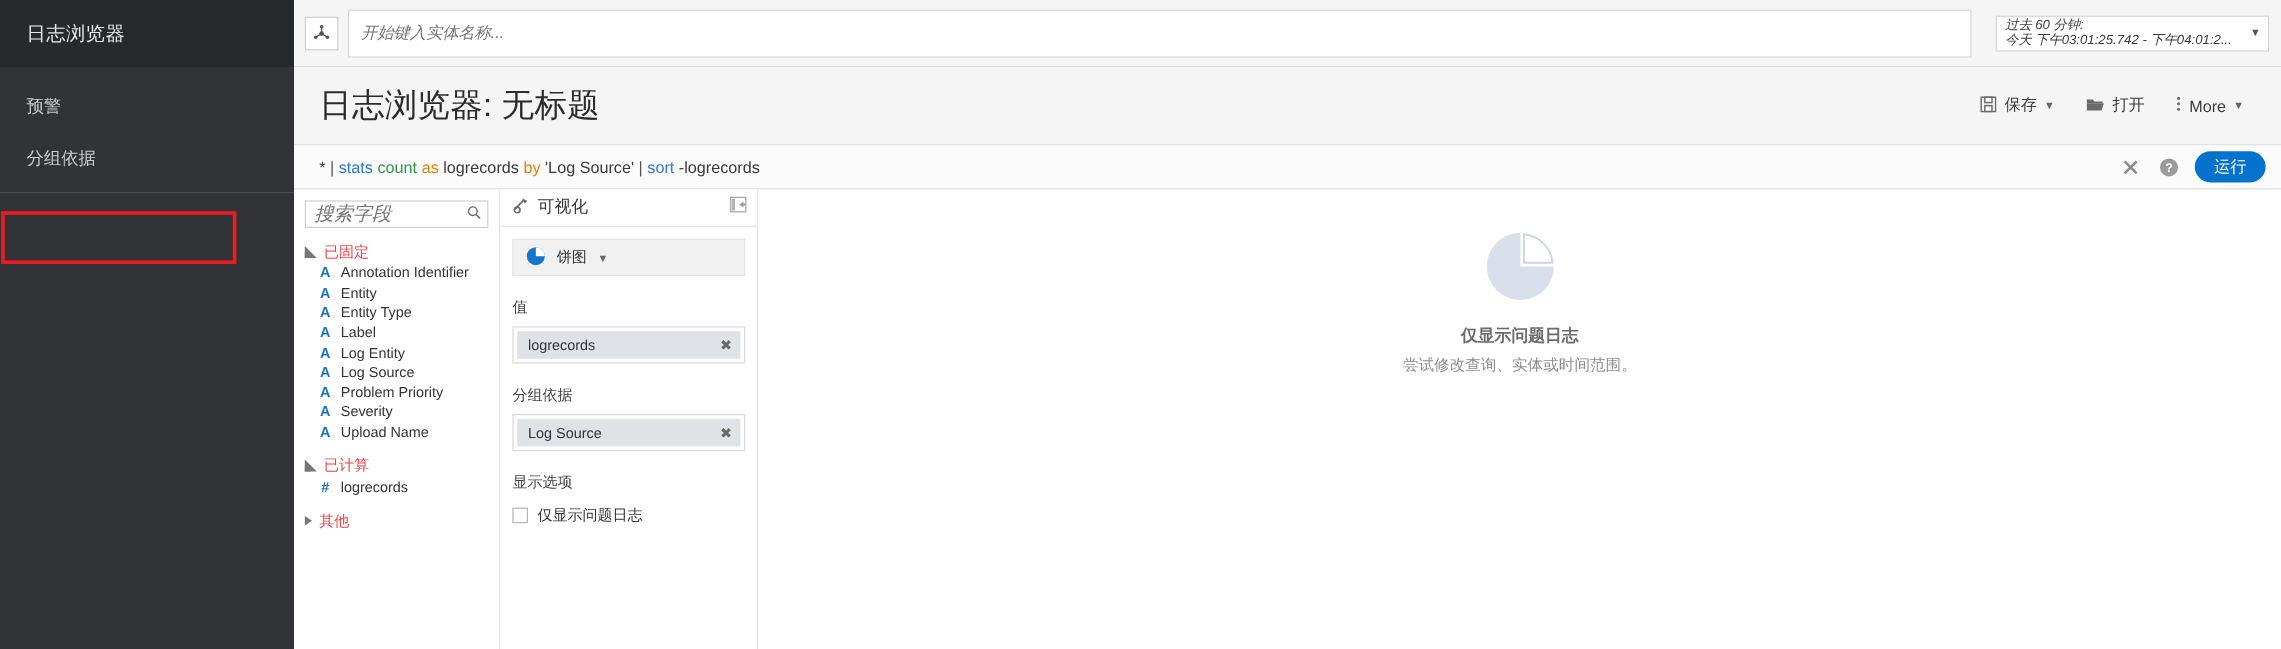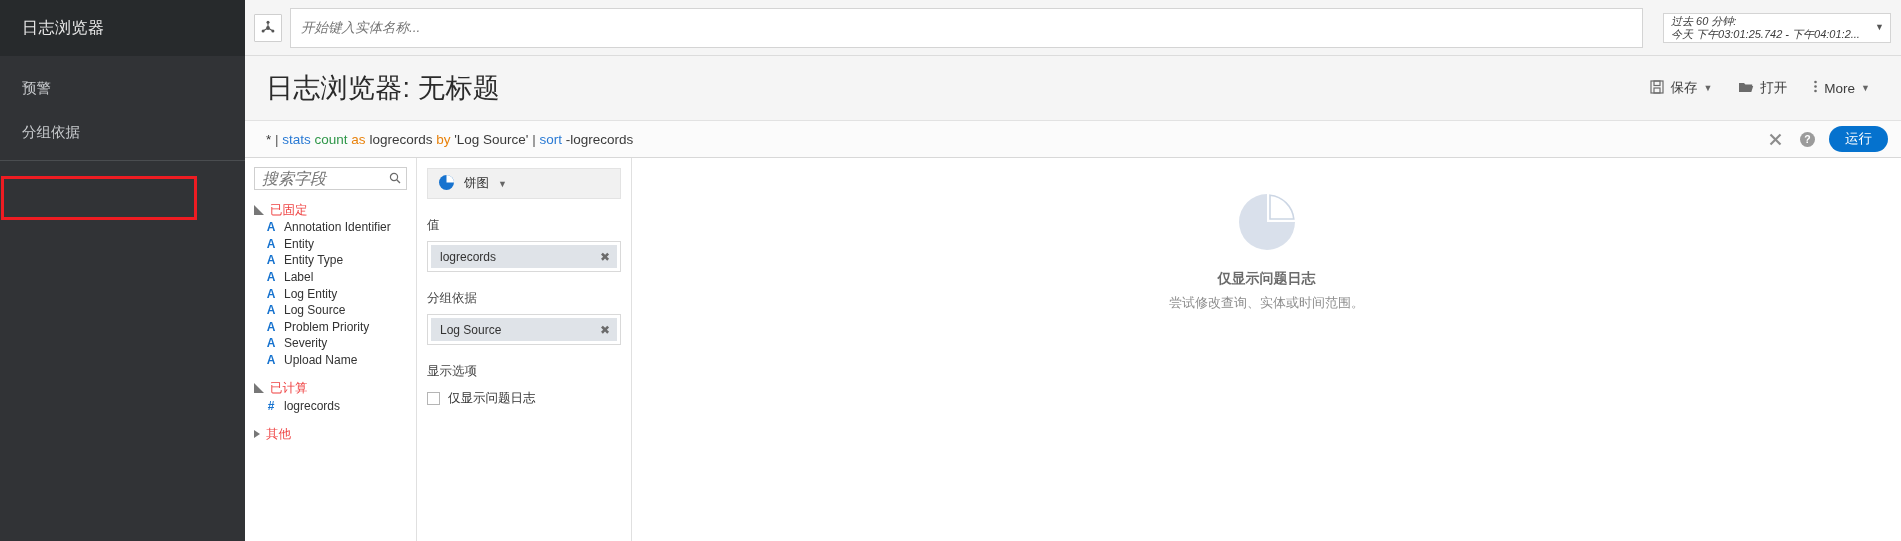--- a/index.html
+++ b/index.html
@@ -488,20 +488,40 @@
           </div>
 
           <div class="group-head">
             <span class="tri-right"></span>
             <span>其他</span>
           </div>
         </div>
       </section>
 
       <section class="panel viz-panel">
+        <div class="panel-head">
+          <div class="panel-head-left">
+            <span>
+              <svg width="14" height="14" viewBox="0 0 14 14" aria-hidden="true">
+                <line x1="2" y1="10.5" x2="9.5" y2="2.5" stroke="#6b6b6b" stroke-width="1.5"></line>
+                <path d="M8 1.3 L12.5 3.5 L10.4 5.6 Z" fill="#6b6b6b"></path>
+                <circle cx="4" cy="11" r="2.4" fill="none" stroke="#6b6b6b" stroke-width="1.3"></circle>
+              </svg>
+            </span>
+            <span class="panel-title">可视化</span>
+          </div>
+          <span class="collapse-icon">
+            <svg width="15" height="15" viewBox="0 0 15 15" aria-hidden="true">
+              <rect x="0.5" y="1.5" width="13" height="12" fill="none" stroke="#8d8d8d" stroke-width="1.1"></rect>
+              <rect x="1.5" y="2.5" width="3" height="10" fill="#9c9c9c"></rect>
+              <path d="M11.5 5 L8 7.5 L11.5 10 Z" fill="#7d7d7d"></path>
+              <rect x="10" y="6.6" width="3" height="1.8" fill="#7d7d7d"></rect>
+            </svg>
+          </span>
+        </div>
         <div class="viz-body">
 
           <div class="viz-type">
             <span>
               <svg width="17" height="17" viewBox="0 0 17 17" aria-hidden="true">
                 <circle cx="8.5" cy="8.5" r="7.5" fill="#1773cf"></circle>
                 <path d="M8.5 8.5 L8.5 1 A7.5 7.5 0 0 1 16 8.5 Z" fill="#ffffff"></path>
                 <path d="M8.5 8.5 L8.5 1.6 A6.9 6.9 0 0 1 15.4 8.5 Z" fill="#1773cf" opacity="0"></path>
               </svg>
             </span>

